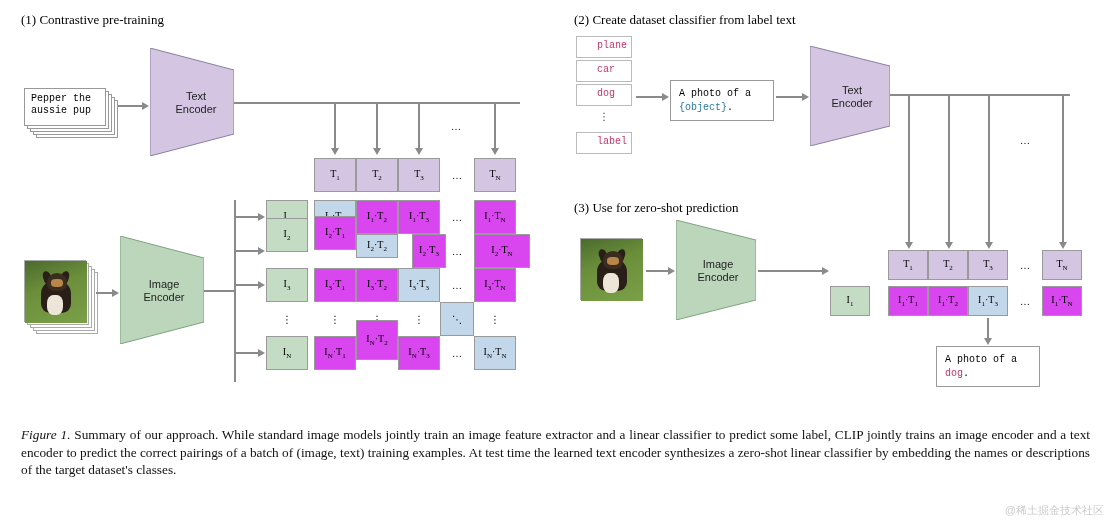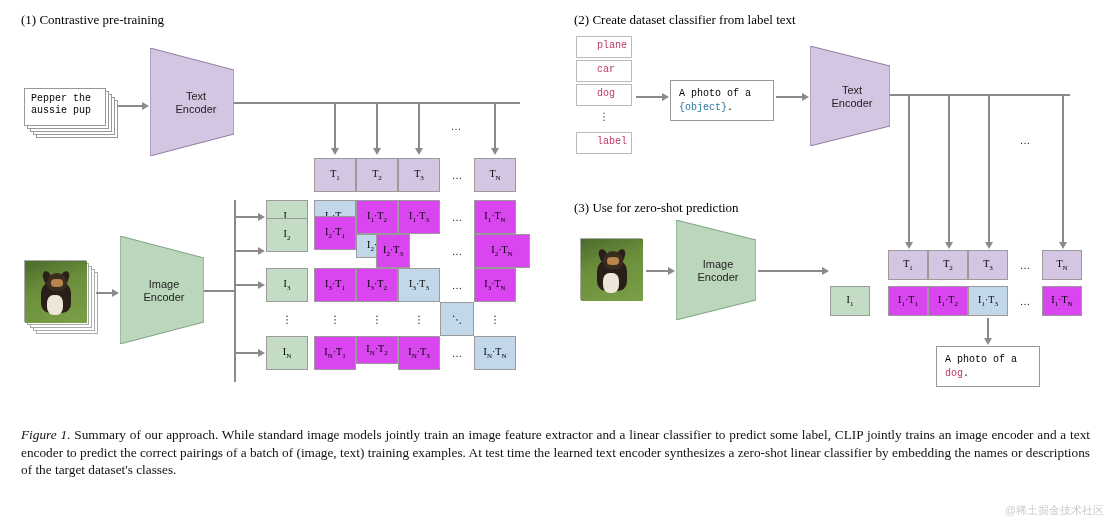--- a/index.html
+++ b/index.html
@@ -314,21 +314,21 @@
 <div class="cell" style="left:474px;top:200px;width:42px;height:34px">
     <span>I<sub>1</sub>·T<sub>N</sub></span>
   </div>
 
 <div class="cell" style="left:314px;top:216px;width:42px;height:34px">
     <span>I<sub>2</sub>·T<sub>1</sub></span>
   </div>
 <div class="cell blue" style="left:356px;top:234px;width:42px;height:24px">
     <span>I<sub>2</sub>·T<sub>2</sub></span>
   </div>
-<div class="cell" style="left:376px;top:234px;width:34px;height:34px">
+<div class="cell" style="left:412px;top:234px;width:34px;height:34px">
     <span>I<sub>2</sub>·T<sub>3</sub></span>
   </div>
 <div class="cell noborder" style="left:440px;top:234px;width:34px;height:34px">
     <span>…</span>
   </div>
 <div class="cell" style="left:474px;top:234px;width:56px;height:34px">
     <span>I<sub>2</sub>·T<sub>N</sub></span>
   </div>
 
 <div class="cell" style="left:314px;top:268px;width:42px;height:34px">
@@ -359,21 +359,21 @@
 <div class="cell blue" style="left:440px;top:302px;width:34px;height:34px;border:1px solid #9a9a9a">
     <span>⋱</span>
   </div>
 <div class="cell noborder" style="left:474px;top:302px;width:42px;height:34px">
     <span>⋮</span>
   </div>
 
 <div class="cell" style="left:314px;top:336px;width:42px;height:34px">
     <span>I<sub>N</sub>·T<sub>1</sub></span>
   </div>
-<div class="cell" style="left:356px;top:336px;width:42px;height:28px">
+<div class="cell" style="left:356px;top:320px;width:42px;height:40px">
     <span>I<sub>N</sub>·T<sub>2</sub></span>
   </div>
 <div class="cell" style="left:398px;top:336px;width:42px;height:34px">
     <span>I<sub>N</sub>·T<sub>3</sub></span>
   </div>
 <div class="cell noborder" style="left:440px;top:336px;width:34px;height:34px">
     <span>…</span>
   </div>
 <div class="cell blue" style="left:474px;top:336px;width:42px;height:34px">
     <span>I<sub>N</sub>·T<sub>N</sub></span>

